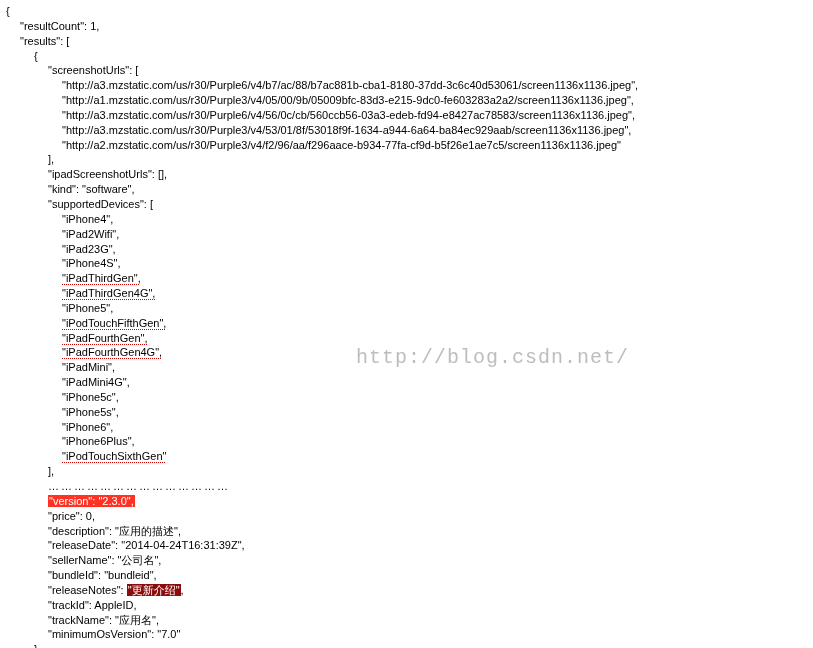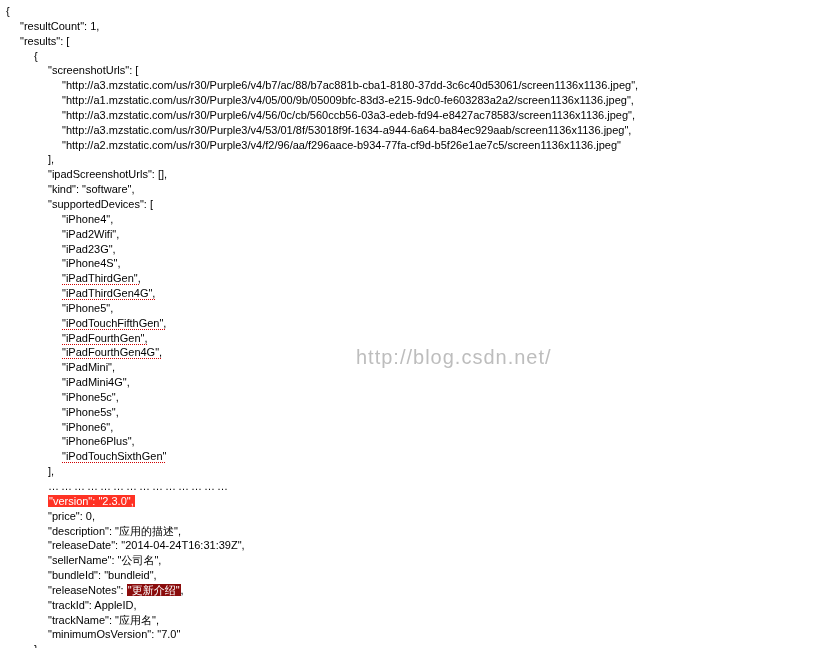--- a/index.html
+++ b/index.html
@@ -33,21 +33,21 @@
   }
   .hl-darkred {
     background: #8a0c0c;
     color: #ffffff;
     padding: 0 1px;
   }
   .watermark {
     position: absolute;
     top: 344px;
     left: 356px;
-    font-family: Liberation Sans, sans-serif;
+    font-family: Liberation Mono, monospace;
     font-size: 20px;
     color: #bdbdbd;
     letter-spacing: 1px;
     pointer-events: none;
   }
   .omitted {
     letter-spacing: 2px;
   }
 </style>
 </head>

